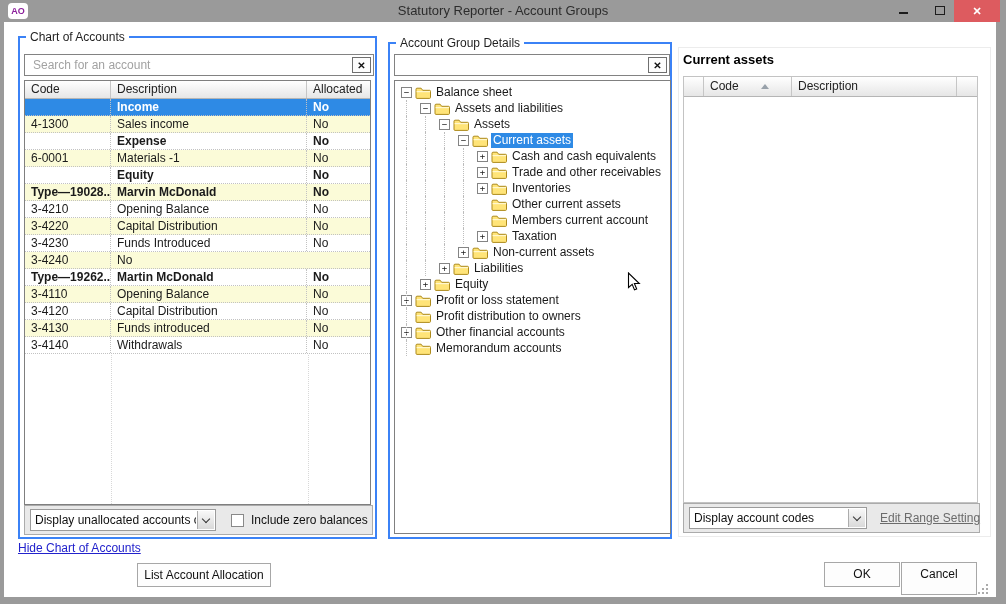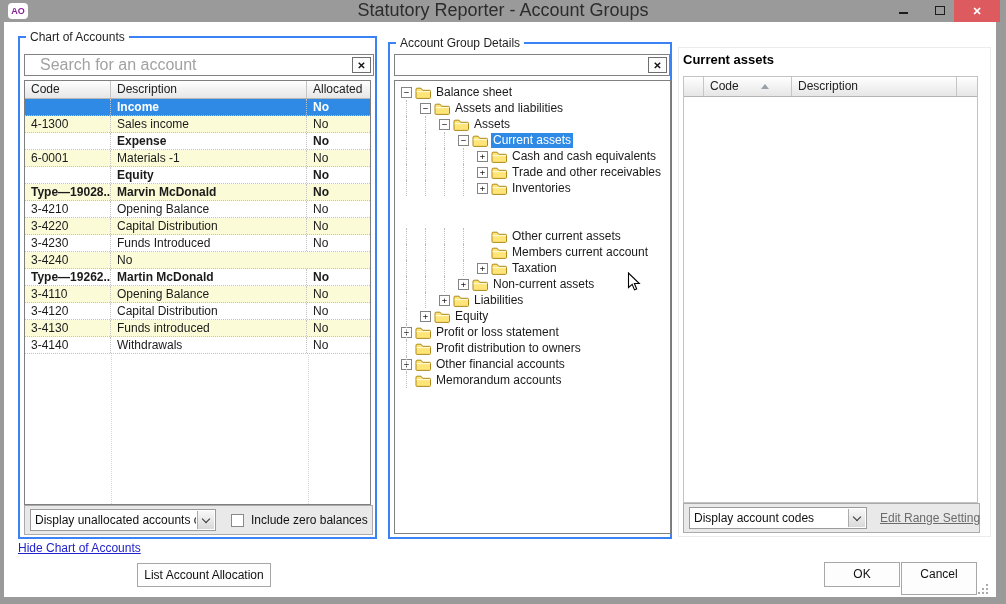--- a/index.html
+++ b/index.html
@@ -8,42 +8,42 @@
   body { font-family:"Liberation Sans", sans-serif; font-size:12px; color:#1a1a1a; }
 
   .window { position:relative; width:1006px; height:604px; background:#9A9A9A; overflow:hidden; }
 
   
   .titlebar { position:absolute; left:0; top:0; width:100%; height:32px; }
   .app-icon { position:absolute; left:8px; top:3px; width:20px; height:16px; background:#ffffff;
               border-radius:4px; text-align:center; line-height:16px; font-size:9px; font-weight:bold;
               color:#8B1F9B; letter-spacing:0; }
   .win-title { position:absolute; left:0; right:0; top:0; height:22px; line-height:21px;
-               text-align:center; font-size:18px; color:#2c2c2c; }
+               text-align:center; font-size:13px; color:#2c2c2c; }
   .tb-btn { position:absolute; top:0; height:22px; text-align:center; cursor:default; }
   .btn-min { left:888px; width:32px; }
   .btn-min .bar { position:absolute; left:11px; top:12px; width:9px; height:2px; background:#1c1c1c; }
   .btn-max { left:924px; width:32px; }
   .btn-max .box { position:absolute; left:11px; top:6px; width:10px; height:9px; border:1px solid #1c1c1c; }
   .btn-close { left:954px; width:46px; background:#DD5B5F; color:#ffffff; font-size:11px; line-height:22px; font-weight:bold; }
 
   
   .wbody { position:absolute; left:4px; top:22px; width:992px; height:575px; background:#ffffff; }
 
   .groupbox { position:absolute; border:2px solid #3b82f6; }
   .gb-label { position:absolute; top:-8px; left:6px; background:#ffffff; padding:0 4px; color:#1f1f1f; white-space:nowrap; }
 
   #left-group  { left:14px;  top:14px; width:359px; height:503px; }
   #mid-group   { left:384px; top:20px; width:284px; height:497px; }
   #right-group { left:674px; top:25px; width:313px; height:490px; border:1px solid #ECECEC; }
 
   
   .searchbox { position:absolute; height:22px; border:1px solid #828282; background:#fff; }
-  .searchbox input { position:absolute; left:15px; top:1px; right:24px; height:18px; border:none; outline:none;
-                     font-family:"Liberation Sans",sans-serif; font-size:16px; color:#333; width:calc(100% - 28px); }
+  .searchbox input { position:absolute; left:8px; top:1px; right:24px; height:18px; border:none; outline:none;
+                     font-family:"Liberation Sans",sans-serif; font-size:12px; color:#333; width:calc(100% - 28px); }
   .searchbox input::placeholder { color:#A2A2A2; opacity:1; }
   .search-clear { position:absolute; right:2px; top:2px; width:19px; height:16px; border:1px solid #6F6F6F;
                   background:#FCFCFC; text-align:center; line-height:15px; font-size:10px; font-weight:bold; color:#111; }
 
   
   #accounts-table { position:absolute; left:4px; top:42px; width:347px; height:425px; border:1px solid #7F7F7F;
                     background:#fff; overflow:hidden; }
   .tbl-head { display:flex; height:18px; background:linear-gradient(#ffffff,#E6E6E6); border-bottom:1px solid #B5B5B5; }
   .tbl-head .hc { line-height:17px; padding-left:6px; color:#222; border-right:1px solid #C6C6C6; overflow:hidden; white-space:nowrap; }
   .hc.h-code { width:86px; } .hc.h-desc { width:196px; } .hc.h-alloc { flex:1; border-right:none; }
@@ -313,21 +313,21 @@
             <span class="guide" style="left: 30px;"></span>
             <span class="guide" style="left: 49px;"></span>
             <span class="guide" style="left: 68px;"></span>
             <span class="exp">+</span>
             <svg class="folder" width="16" height="13" viewBox="0 0 16 13">
               <path d="M1 3.2 C1 2.6 1.4 2.2 2 2.2 L6.1 2.2 L7.7 4.3 L14.6 4.3 C15.2 4.3 15.5 4.7 15.5 5.3 L15.5 11.4 C15.5 12 15.1 12.4 14.5 12.4 L2 12.4 C1.4 12.4 1 12 1 11.4 Z" fill="#FFE478" stroke="#AD8A1D"></path>
               <path d="M1.6 5.6 L15 5.6" stroke="#FFF7CE" stroke-width="1.2"></path>
             </svg>
             <span class="tnode-label">Inventories</span>
           </div>
-          <div class="tnode" style="padding-left: 82px; margin-top: 32px;">
+          <div class="tnode" style="padding-left: 82px;">
             <span class="guide" style="left: 11px;"></span>
             <span class="guide" style="left: 30px;"></span>
             <span class="guide" style="left: 49px;"></span>
             <span class="guide" style="left: 68px;"></span>
             <span class="exp-spacer"></span>
             <svg class="folder" width="16" height="13" viewBox="0 0 16 13">
               <path d="M1 3.2 C1 2.6 1.4 2.2 2 2.2 L6.1 2.2 L7.7 4.3 L14.6 4.3 C15.2 4.3 15.5 4.7 15.5 5.3 L15.5 11.4 C15.5 12 15.1 12.4 14.5 12.4 L2 12.4 C1.4 12.4 1 12 1 11.4 Z" fill="#FFE478" stroke="#AD8A1D"></path>
               <path d="M1.6 5.6 L15 5.6" stroke="#FFF7CE" stroke-width="1.2"></path>
             </svg>
             <span class="tnode-label">Other current assets</span>

